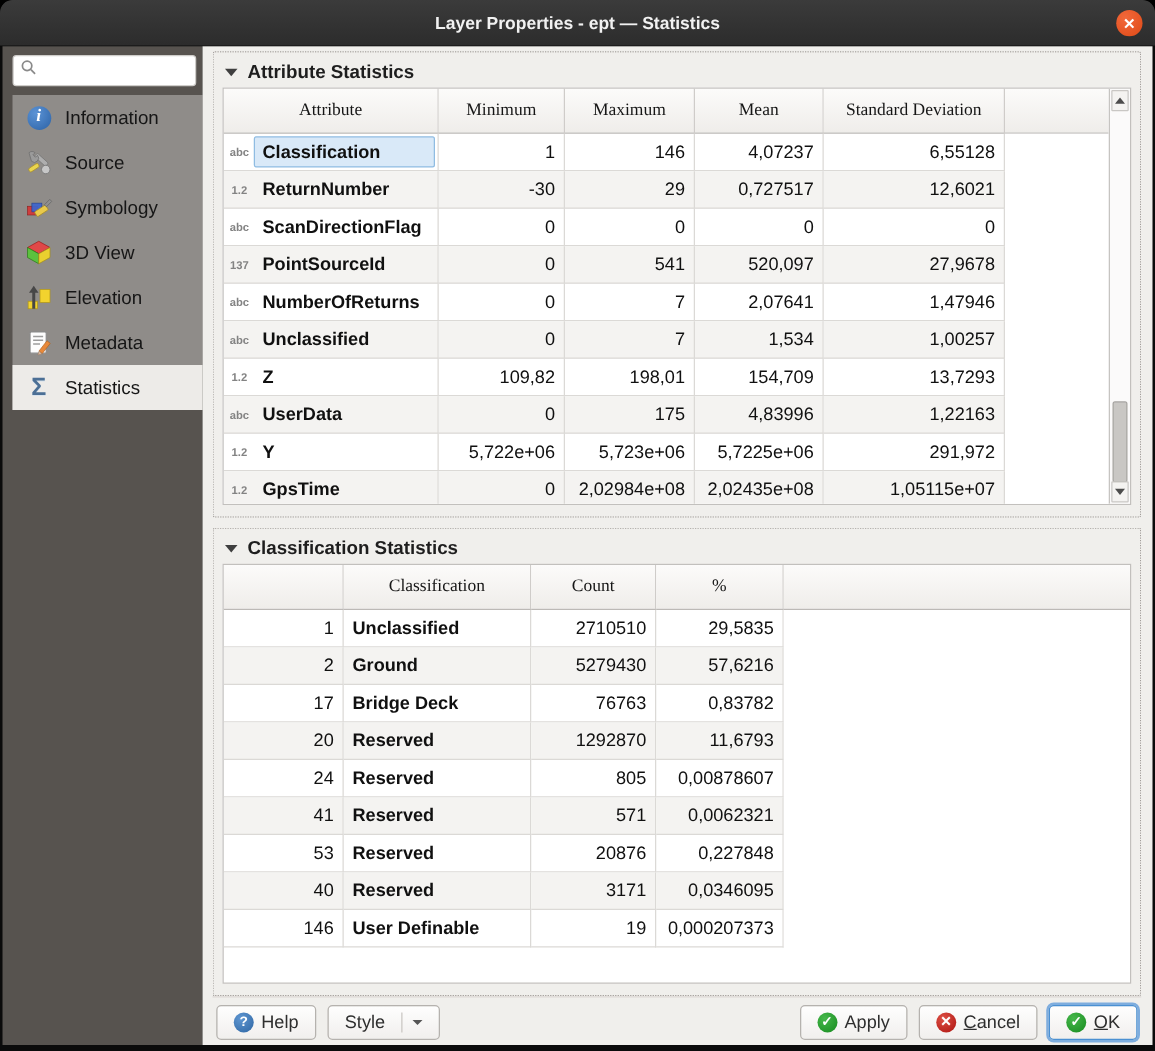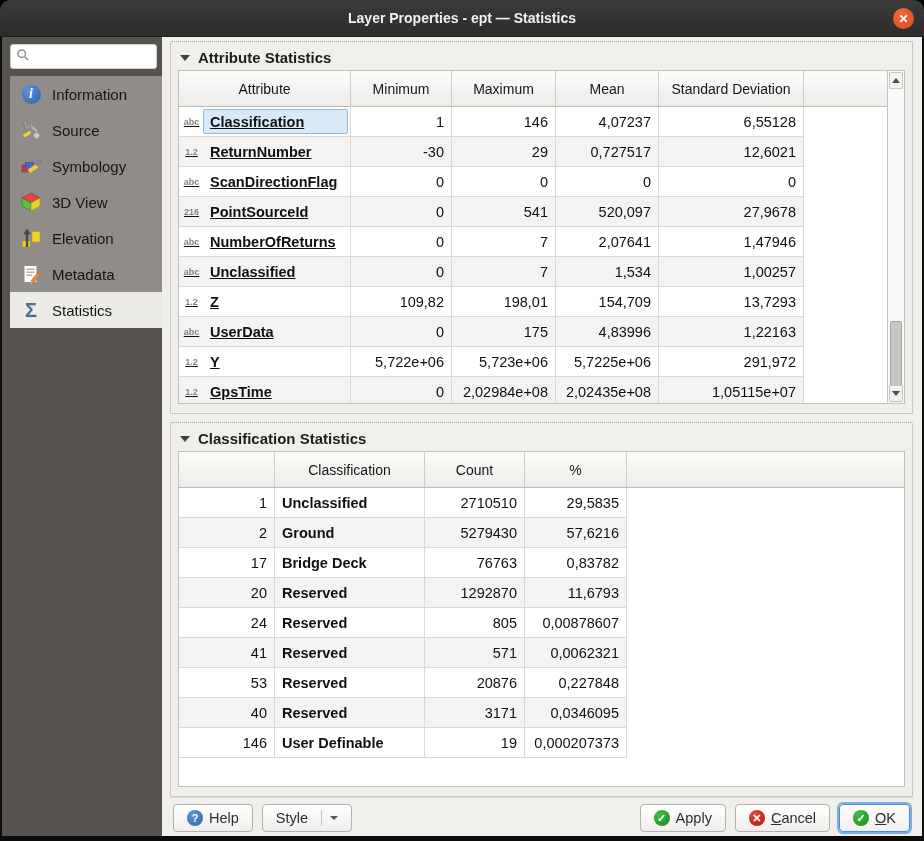--- a/index.html
+++ b/index.html
@@ -46,34 +46,34 @@
   .gap{height:8px;flex:none;}
   
   .table-wrap{position:relative;border:1px solid #c2c0bd;background:#fff;overflow:hidden;}
   #attr-table{height:334px;}
   #class-table{height:336px;}
   .table-content{position:absolute;left:0;top:0;right:17px;bottom:0;overflow:hidden;}
   .table-content.noscroll{right:0;}
   .thead,.trow{display:grid;}
   .attr-grid{grid-template-columns:172px 101px 104px 103px 145px 1fr;}
   .class-grid{grid-template-columns:96px 150px 100px 102px 1fr;}
-  .thead{height:36px;}
+  .thead{height:36px;font-family:Liberation Serif, serif;}
   .hcell{background:linear-gradient(#fcfbfa,#efedea);border-right:1px solid #cfccc9;
     border-bottom:1px solid #bcb9b6;display:flex;align-items:center;justify-content:center;
     font-size:14px;color:#161616;}
   .hcell.filler{border-right:none;}
   .trow{height:30px;background:#fff;}
   .trow.partial{height:9px;}
   .cell{border-right:1px solid #dbd9d6;border-bottom:1px solid #dbd9d6;
     display:flex;align-items:center;padding:0 7px;font-size:14.5px;color:#101010;overflow:hidden;}
   .trow.alt .cell{background:#f4f3f1;}
   .cell.filler{background:#fff !important;border-right:none;border-bottom:none;}
   .trow.partial .cell{border-bottom:none;}
   .cell.num{justify-content:flex-end;}
-  .cell.attr-cell{padding:0 2px;gap:1px;text-decoration:underline;}
+  .cell.attr-cell{padding:0 2px;gap:1px;}
   .type-icon{font-size:9px;font-weight:bold;color:#838383;width:21px;text-align:center;flex:none;}
   .attr-name{font-weight:bold;flex:1;height:25px;line-height:25px;padding:0 6px;
     border:1px solid transparent;border-radius:2px;white-space:nowrap;}
   .attr-name.selected{background:#d9e9f8;border-color:#8fbce2;}
   .cell.cname{font-weight:bold;}
   
   .vscroll{position:absolute;top:0;right:0;bottom:0;width:17px;background:#fbfafa;
     border-left:1px solid #c6c4c1;}
   .vs-btn{position:absolute;left:1px;right:1px;height:17px;display:flex;align-items:center;
     justify-content:center;background:#f4f3f1;border:1px solid #c9c7c4;border-radius:1px;}
@@ -240,21 +240,21 @@
                   <span class="attr-name">ScanDirectionFlag</span>
                 </div>
                 <div class="cell num">0</div>
                 <div class="cell num">0</div>
                 <div class="cell num">0</div>
                 <div class="cell num">0</div>
                 <div class="cell filler"></div>
               </div>
               <div class="trow attr-grid alt">
                 <div class="cell attr-cell">
-                  <span class="type-icon">216</span>
+                  <span class="type-icon">137</span>
                   <span class="attr-name">PointSourceId</span>
                 </div>
                 <div class="cell num">0</div>
                 <div class="cell num">541</div>
                 <div class="cell num">520,097</div>
                 <div class="cell num">27,9678</div>
                 <div class="cell filler"></div>
               </div>
               <div class="trow attr-grid">
                 <div class="cell attr-cell">

